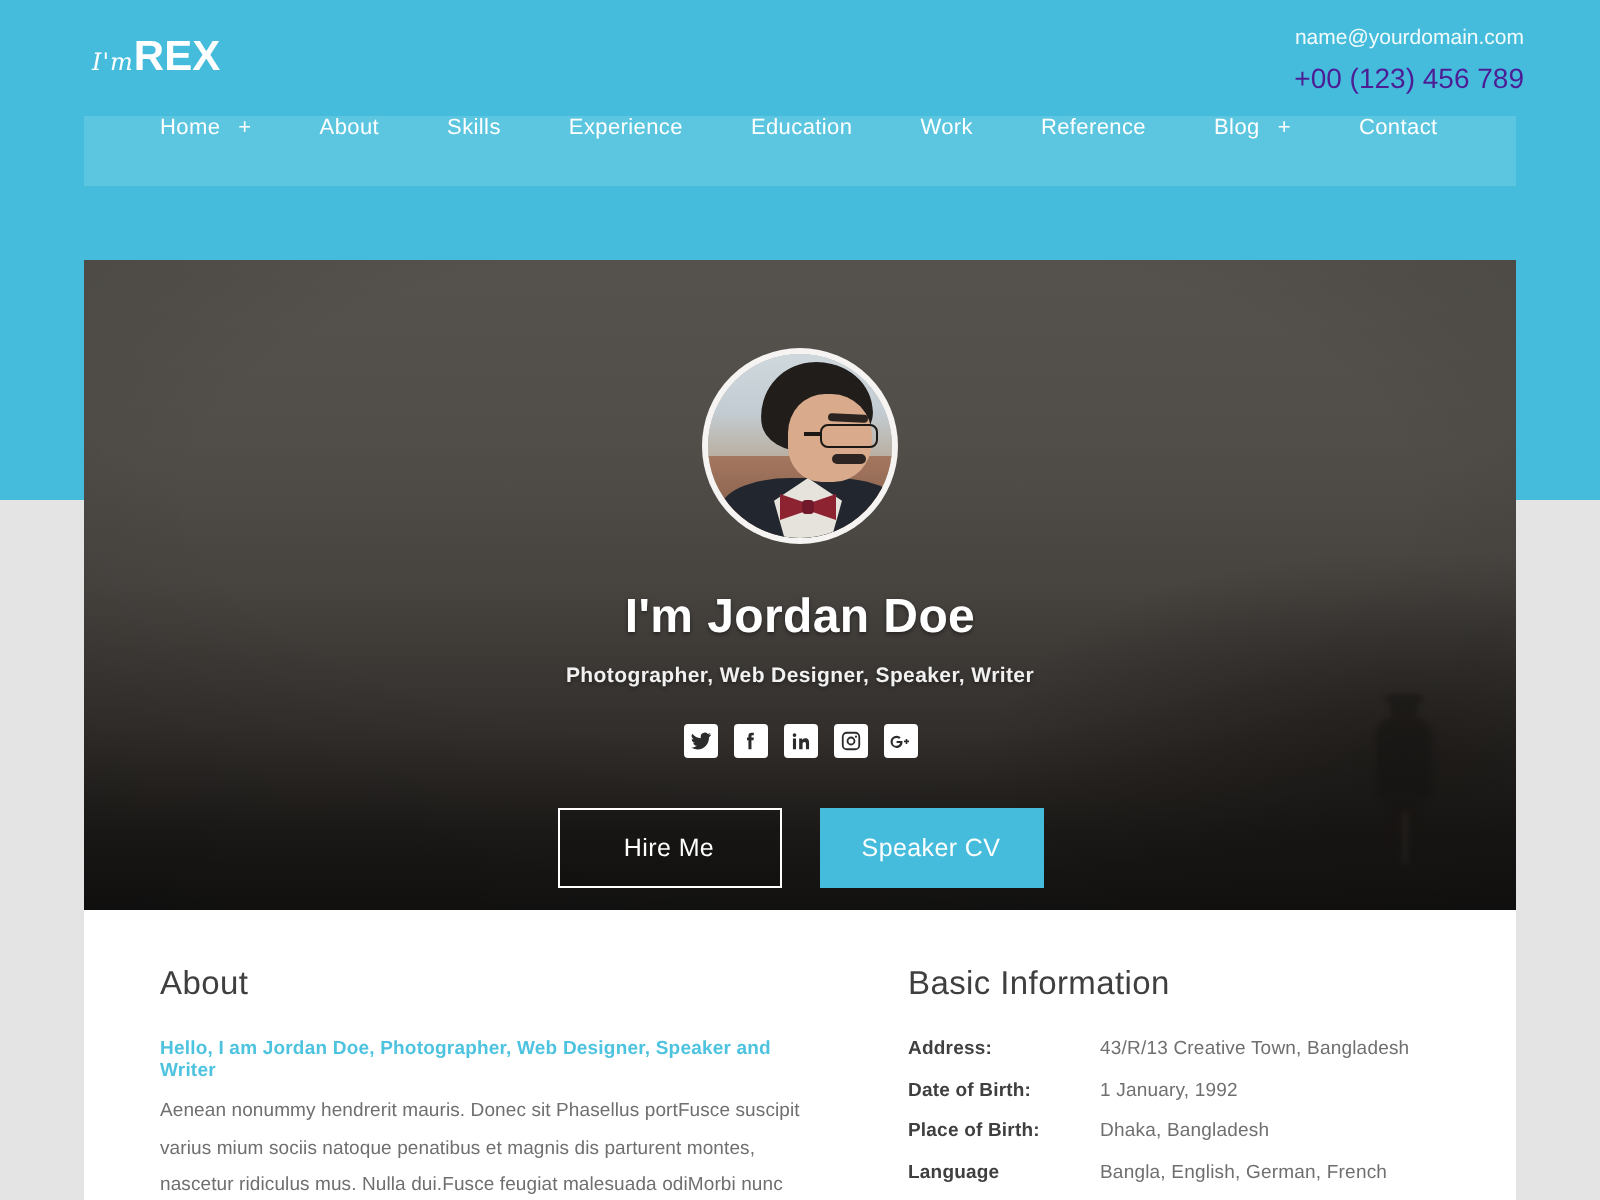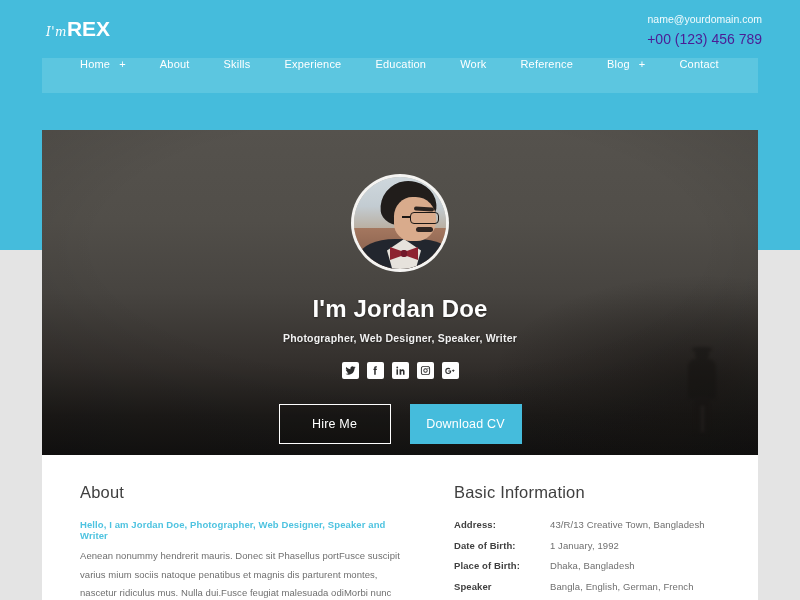--- a/index.html
+++ b/index.html
@@ -438,21 +438,21 @@
           </div>
           <div class="social">
             <svg width="12" height="12" viewBox="0 0 24 24">
               <path fill="#2b2b2b" d="M8.6 11v2.1h3.5c-.2 1.3-1.4 2.7-3.5 2.7a3.9 3.9 0 1 1 0-7.8c1.1 0 1.9.5 2.4.9l1.7-1.6A6 6 0 0 0 8.6 5.7a6.1 6.1 0 1 0 0 12.2c3.5 0 5.9-2.5 5.9-6 0-.4 0-.7-.1-1H8.6zM21 10.6h-1.7V8.9h-1.6v1.7H16v1.6h1.7V14h1.6v-1.8H21z"></path>
             </svg>
           </div>
         </div>
 
       <div class="hero-buttons">
         <div class="btn btn-outline">Hire Me</div>
-        <div class="btn btn-primary">Download CV</div>
+        <div class="btn btn-primary">Speaker CV</div>
       </div>
     </div>
   </div>
 
   <div class="content-card">
     <div class="col-left">
       <div class="section-title">About</div>
       <div class="about-lead">Hello, I am Jordan Doe, Photographer, Web Designer, Speaker and Writer</div>
       <div class="about-body">Aenean nonummy hendrerit mauris. Donec sit Phasellus portFusce suscipit varius mium sociis natoque penatibus et magnis dis parturent montes, nascetur ridiculus mus. Nulla dui.Fusce feugiat malesuada odiMorbi nunc odio, gravida at, cursus nec, luctus.</div>
 
@@ -467,20 +467,20 @@
           </div>
           <div class="info-row">
             <div class="info-label">Date of Birth:</div>
             <div class="info-value">1 January, 1992</div>
           </div>
           <div class="info-row">
             <div class="info-label">Place of Birth:</div>
             <div class="info-value">Dhaka, Bangladesh</div>
           </div>
           <div class="info-row">
-            <div class="info-label">Speaker</div>
+            <div class="info-label">Language</div>
             <div class="info-value">Bangla, English, German, French</div>
           </div>
         </div>
     </div>
   </div>
 
 </div>
 
 </body></html>

